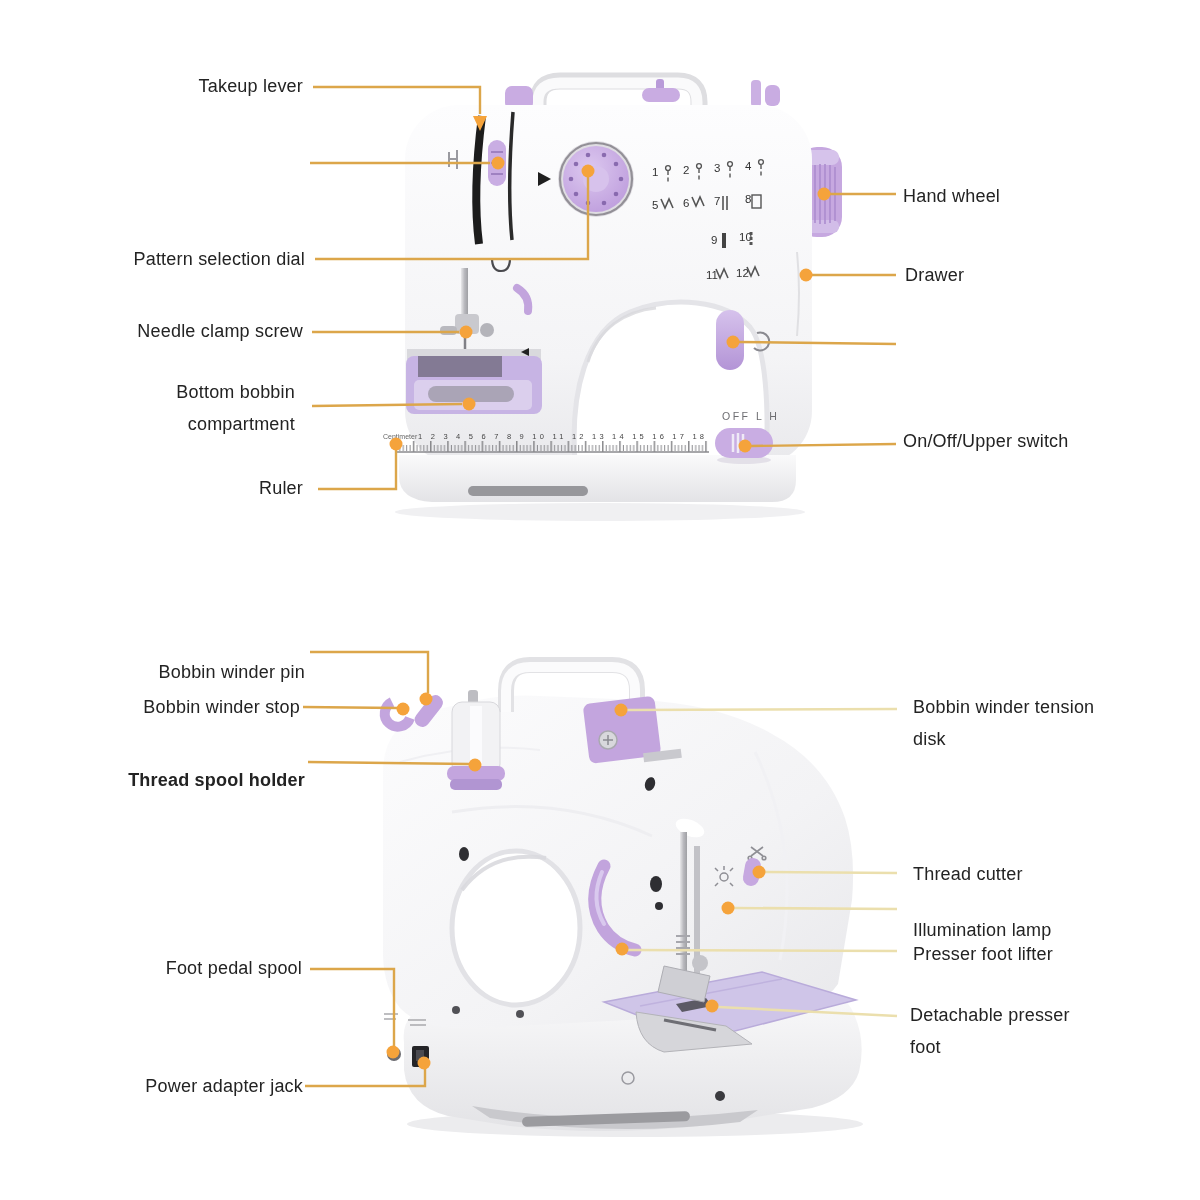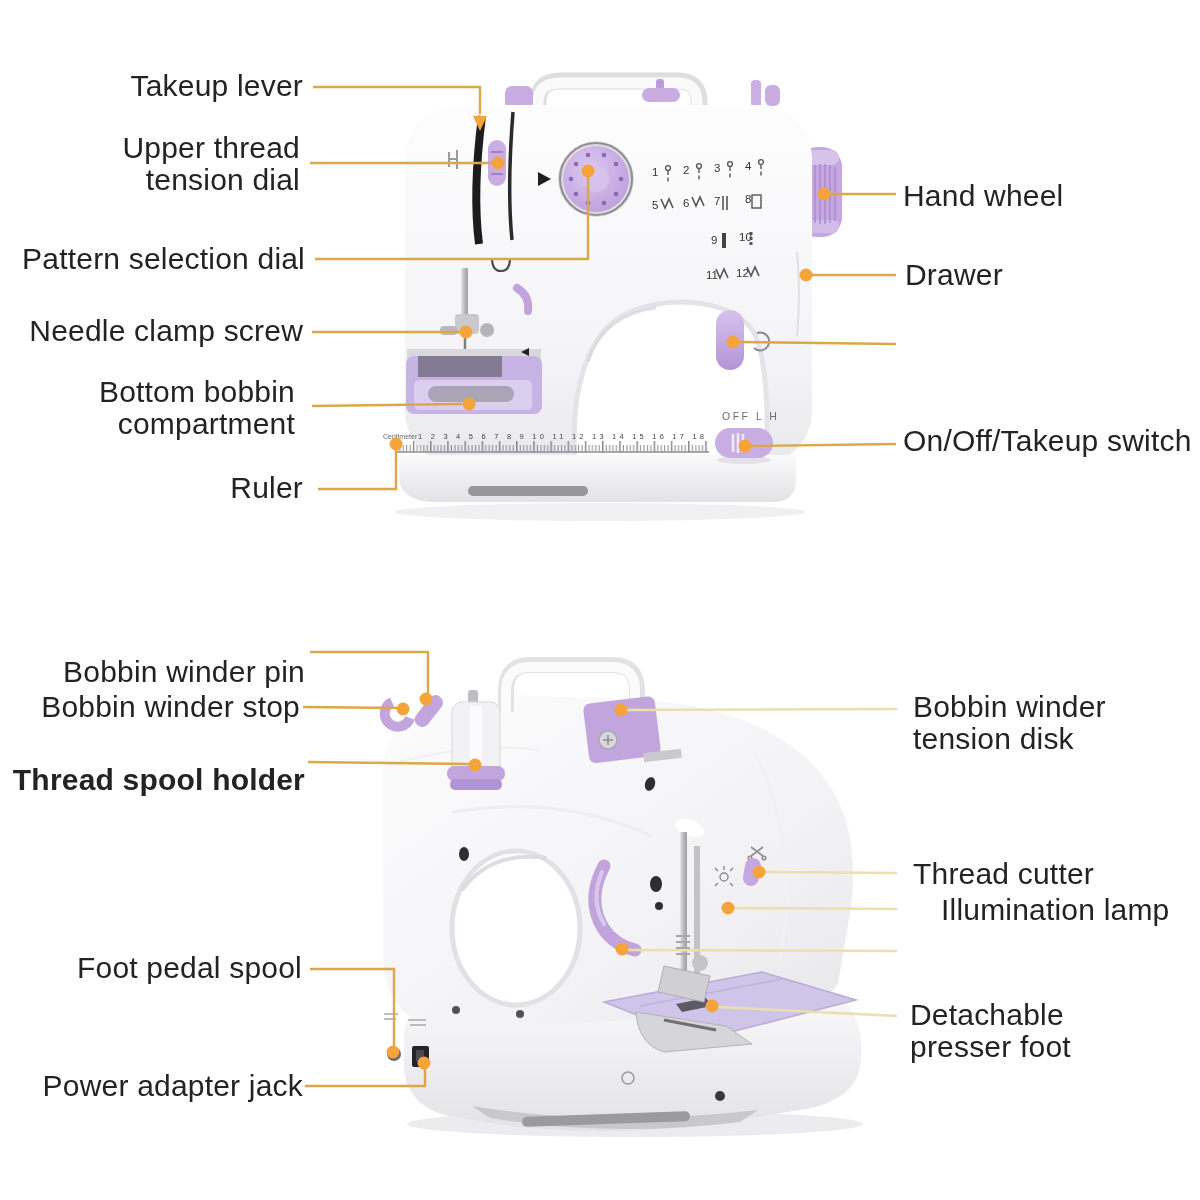--- a/index.html
+++ b/index.html
@@ -1,19 +1,19 @@
 <!DOCTYPE html>
 <html><head>
 <meta charset="utf-8">
 <style>
   html,body{margin:0;padding:0;background:#fff;}
   .stage{position:relative;width:1200px;height:1200px;background:#ffffff;overflow:hidden;
          font-family:"Liberation Sans", sans-serif;}
   .stage svg{position:absolute;left:0;top:0;}
-  .lbl{position:absolute;font-size:30px;line-height:32px;color:#232323;white-space:nowrap;
+  .lbl{position:absolute;font-size:18px;line-height:32px;color:#232323;white-space:nowrap;
        transform:translateY(-50%);letter-spacing:.2px;}
   .lbl.wrap{white-space:normal;}
   .lbl.right-col{text-align:left;}
   .lbl.left-col{text-align:right;}
 </style>
 </head>
 <body>
 
 <div class="stage">
 
@@ -330,34 +330,34 @@
     <circle cx="424" cy="1063" r="6.5"></circle>
         <circle cx="621" cy="710" r="6.5"></circle>
     <circle cx="759" cy="872" r="6.5"></circle>
         <circle cx="728" cy="908" r="6.5"></circle>
     <circle cx="622" cy="949" r="6.5"></circle>
         <circle cx="712" cy="1006" r="6.5"></circle>
   </g>
 </svg>
 
   <div class="lbl left-col" style="right:897px;top:86px;">Takeup lever</div>
-  <div class="lbl left-col wrap" style="right:900px;top:164px;width:195px;">Upper thread tension dial</div>
   <div class="lbl left-col" style="right:895px;top:259px;">Pattern selection dial</div>
   <div class="lbl left-col" style="right:897px;top:331px;">Needle clamp screw</div>
   <div class="lbl left-col wrap" style="right:905px;top:408px;width:205px;">Bottom bobbin compartment</div>
   <div class="lbl left-col" style="right:897px;top:488px;margin-left:20px;">Ruler</div>
 
   <div class="lbl right-col" style="left:903px;top:196px;">Hand wheel</div>
   <div class="lbl right-col" style="left:905px;top:275px;text-align:right;">Drawer</div>
-  <div class="lbl right-col" style="left:903px;top:441px;">On/Off/Takeup switch</div>
+  <div class="lbl right-col" style="left:903px;top:441px;">On/Off/Upper switch</div>
 
   <div class="lbl left-col" style="right:895px;top:652px;margin-top:20px;">Bobbin winder pin</div>
   <div class="lbl left-col" style="right:900px;top:707px;">Bobbin winder stop</div>
   <div class="lbl left-col" style="right:895px;top:780px;font-weight:bold;">Thread spool holder</div>
   <div class="lbl left-col" style="right:898px;top:968px;">Foot pedal spool</div>
   <div class="lbl left-col" style="right:897px;top:1086px;">Power adapter jack</div>
 
   <div class="lbl right-col wrap" style="left:913px;top:723px;width:205px;">Bobbin winder tension disk</div>
   <div class="lbl right-col" style="left:913px;top:874px;">Thread cutter</div>
-  <div class="lbl right-col" style="left:913px;top:910px;margin-left:28px;">Illumination lamp</div>
+  <div class="lbl right-col" style="left:913px;top:930px;">Illumination lamp</div>
+  <div class="lbl right-col" style="left:913px;top:954px;">Presser foot lifter</div>
   <div class="lbl right-col wrap" style="left:910px;top:1031px;width:170px;">Detachable presser foot</div>
 
 </div>
 
 </body></html>

